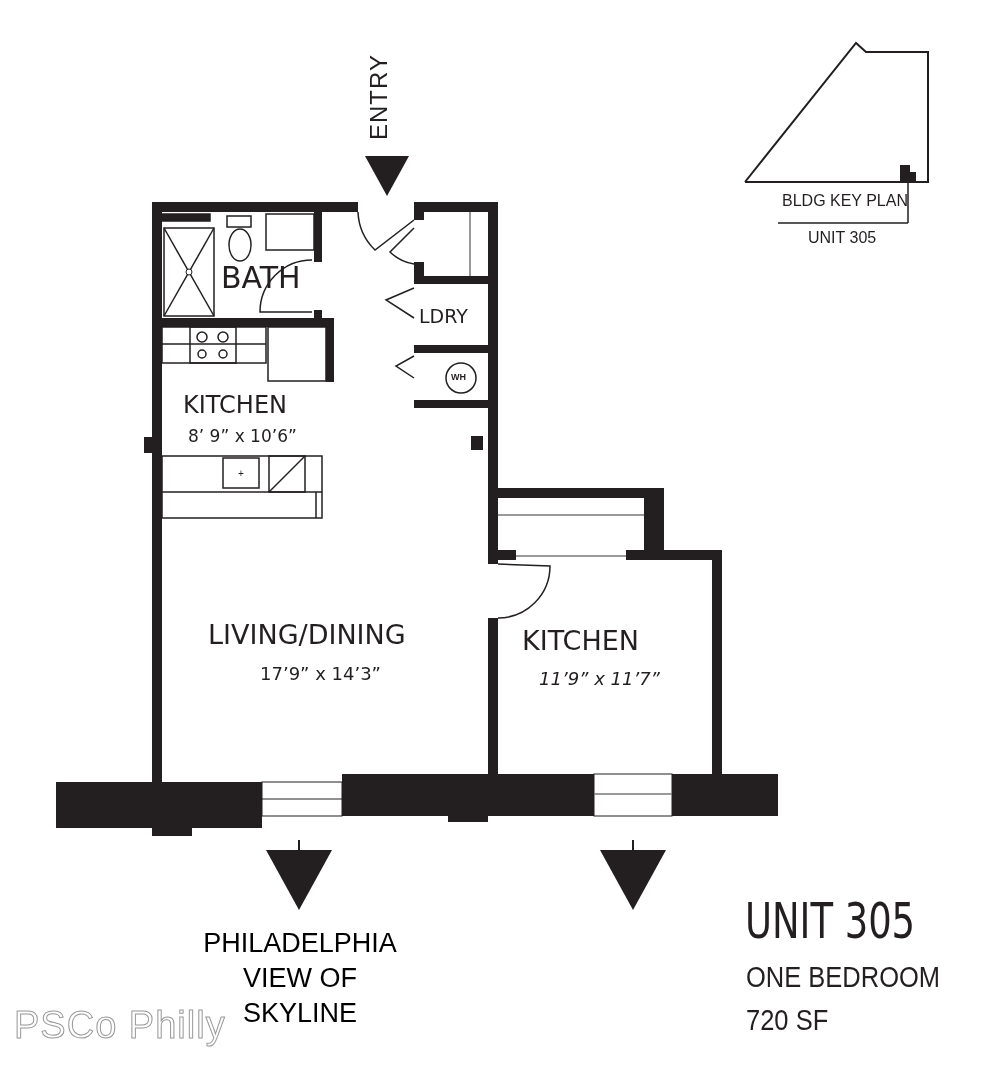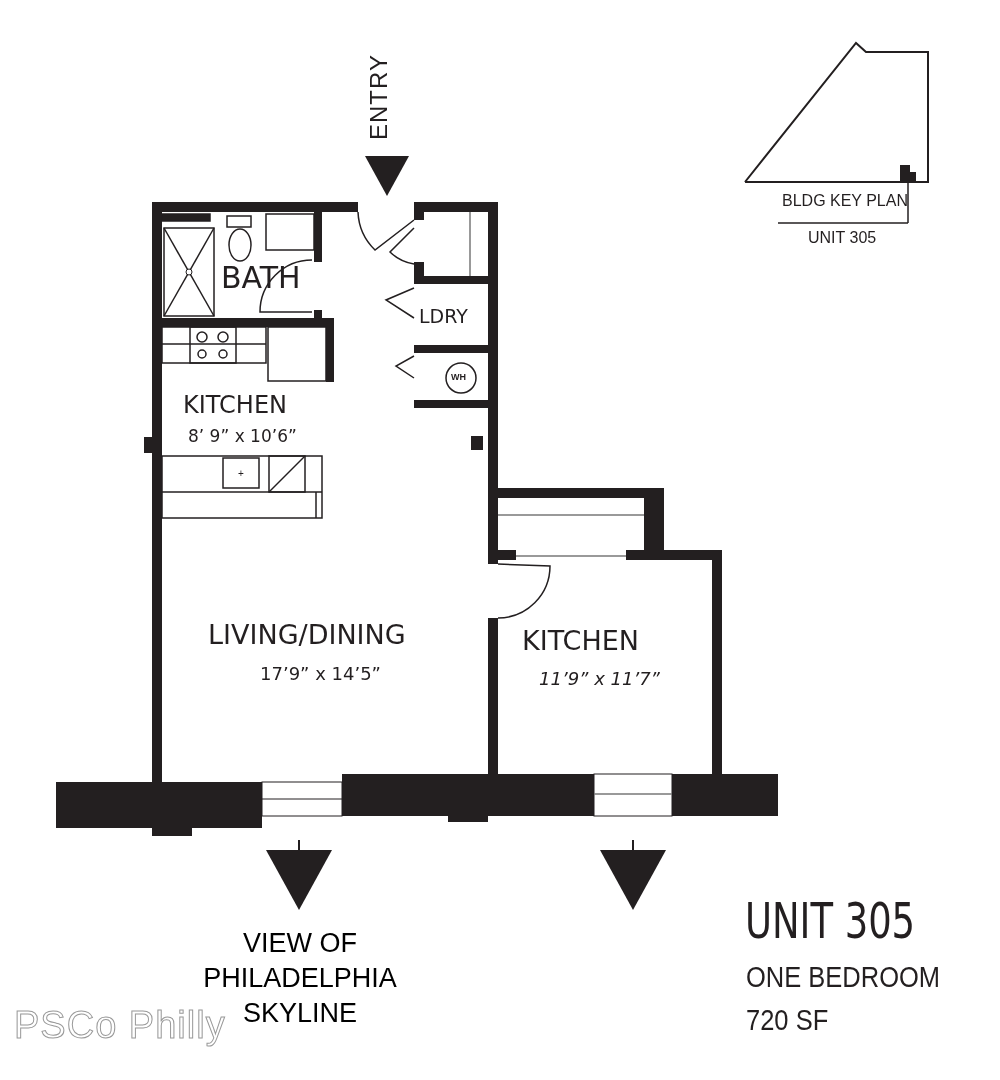--- a/index.html
+++ b/index.html
@@ -140,28 +140,28 @@
 <div class="lbl key-unit">UNIT 305</div>
 
 <div class="lbl room room-title" style="left:221px;top:260px;font-size:30px;">BATH</div>
 <div class="lbl room" style="left:419px;top:305px;font-size:19px;">LDRY</div>
 <div class="lbl" style="left:451px;top:372px;font-size:9px;font-weight:bold;">WH</div>
 
 <div class="lbl room room-title" style="left:183px;top:391px;font-size:24px;">KITCHEN</div>
 <div class="lbl room room-dim" style="left:188px;top:426px;font-size:17px;">8’ 9” x 10’6”</div>
 
 <div class="lbl room room-title" style="left:208px;top:619px;">LIVING/DINING</div>
-<div class="lbl room room-dim" style="left:260px;top:663px;">17’9” x 14’5”</div>
+<div class="lbl room room-dim" style="left:260px;top:663px;">17’9” x 14’3”</div>
 
 <div class="lbl room room-title" style="left:522px;top:625px;">KITCHEN</div>
 <div class="lbl room room-dim" style="left:539px;top:668px;font-style:italic;">11’9” x 11’7”</div>
 
 <div class="view">
+  <div>PHILADELPHIA</div>
   <div>VIEW OF</div>
-  <div>PHILADELPHIA</div>
   <div>SKYLINE</div>
 </div>
 
 <div class="lbl unit-title">UNIT 305</div>
 <div class="lbl unit-sub" style="top:960px;">ONE BEDROOM</div>
 <div class="lbl unit-sub" style="top:1003px;">720 SF</div>
 
 <div class="lbl wm">PSCo Philly</div>
 
 </body></html>

